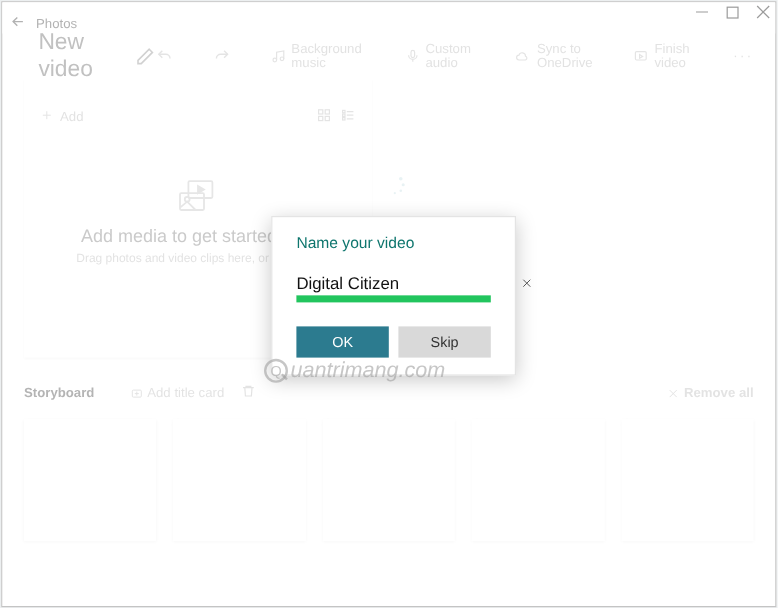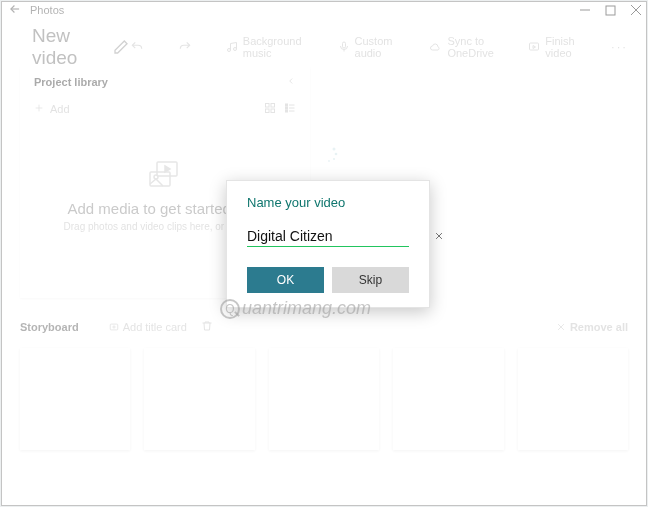--- a/index.html
+++ b/index.html
@@ -1,19 +1,19 @@
 <!DOCTYPE html>
 <html><head>
 <meta charset="utf-8">
 <style>
   * { box-sizing: border-box; margin: 0; padding: 0; font-family: "Segoe UI", Arial, sans-serif; }
   body { width: 648px; height: 507px; background: #eceff0; color: #333; overflow: hidden; position: relative; }
   .window { width: 646px; height: 505px; margin: 1px; background: #fff; border: 1px solid #c4c4c4; position: relative; }
 
-  .titlebar { height: 26px; display: flex; align-items: flex-start; padding-left: 6px; font-size: 11px; color: #555; background: #fff; }
+  .titlebar { height: 26px; display: flex; align-items: flex-end; padding-left: 6px; font-size: 11px; color: #555; background: #fff; }
   .titlebar .left { display: flex; align-items: center; gap: 4px; }
   .titlebar .winctrls { position: absolute; right: 4px; top: 2px; display: flex; gap: 14px; align-items: center; }
   .titlebar .winctrls span { font-size: 13px; color: #222; }
 
   .header { height: 38px; display: flex; align-items: center; padding: 0 18px 0 30px; }
   .header .name { font-size: 19px; color: #757575; margin-right: 10px; }
   .header .pencil { width: 22px; height: 22px; display:flex;align-items:center;justify-content:center;color:#9a9a9a;}
   .header .actions { margin-left: auto; display: flex; align-items: center; gap: 34px; font-size: 11px; color: #bfbfbf; }
   .header .actions .seg { display: flex; align-items: center; gap: 5px; }
   .header .hicon { width:14px;height:14px;display:inline-flex;align-items:center;justify-content:center;}
@@ -46,21 +46,21 @@
   .sb-head .removeall { margin-left:auto; color:#c2c2c2; font-size:11px; font-weight:700; display:flex;align-items:center;gap:4px;}
   .thumbs { display:flex; gap: 14px; margin-top: 14px;}
   .thumb { flex:1; height: 102px; background:#fff; box-shadow: 0 1px 3px rgba(0,0,0,0.1);}
 
   
   .scrim { position:absolute; inset:0; background: rgba(255,255,255,0.55); }
 
   
   .dialog { position:absolute; left: 224px; top: 178px; width: 204px; background:#fff; box-shadow: 0 4px 16px rgba(0,0,0,0.22); padding: 14px 20px 14px; border:1px solid #e4e4e4;}
   .dialog .title { font-size: 13px; color:#0f766e; margin-bottom: 16px;}
-  .dialog .field { display:flex; align-items:center; border-bottom: 1px solid #22c55e;}
+  .dialog .field { display:flex; align-items:center; border-bottom: 6px solid #22c55e;}
   .dialog .field input { flex:1; border:none; outline:none; font-size: 14px; padding: 2px 0; color:#111;}
   .dialog .field .clear { font-size: 13px; color:#555; margin-left:6px;}
   .dialog .buttons { display:flex; gap: 8px; margin-top: 20px;}
   .dialog .btn { flex:1; height:26px; font-size: 12px; border:none; cursor:pointer;}
   .dialog .btn-ok { background:#2c7b8f; color:#fff;}
   .dialog .btn-skip { background:#d9d9d9; color:#333;}
 
   .watermark { position:absolute; left: 218px; top: 296px; font-size: 18px; color: rgba(160,160,160,0.6); font-style: italic; display:flex;align-items:center; gap:2px; pointer-events:none;}
   .watermark .q { width:20px;height:20px;border:2px solid rgba(160,160,160,0.6);border-radius:50%;display:inline-flex;align-items:center;justify-content:center;font-size:12px;font-style:normal;position:relative;}
   .watermark .q::after{content:"";position:absolute;width:6px;height:2px;background:rgba(160,160,160,0.6);right:-2px;bottom:2px;transform:rotate(45deg);}
@@ -156,28 +156,20 @@
         </span>
         <span>Finish video</span>
       </div>
       <span style="letter-spacing:2px;color:#bfbfbf;">···</span>
     </div>
   </div>
 
   <div class="content">
     <div class="row1">
       <div class="library">
-        <div class="libtop">
-          <span>Project library</span>
-          <span class="chev">
-            <svg width="10" height="10" viewBox="0 0 24 24" fill="none" stroke="#bbb" stroke-width="2">
-                <polyline points="15 18 9 12 15 6"></polyline>
-              </svg>
-          </span>
-        </div>
         <div class="toolbar">
           <div class="left">
             <span>
               <svg width="10" height="10" viewBox="0 0 24 24" stroke="#c4c4c4" stroke-width="2">
                   <line x1="12" y1="4" x2="12" y2="20"></line>
                   <line x1="4" y1="12" x2="20" y2="12"></line>
                 </svg>
             </span>
             <span>Add</span>
           </div>

